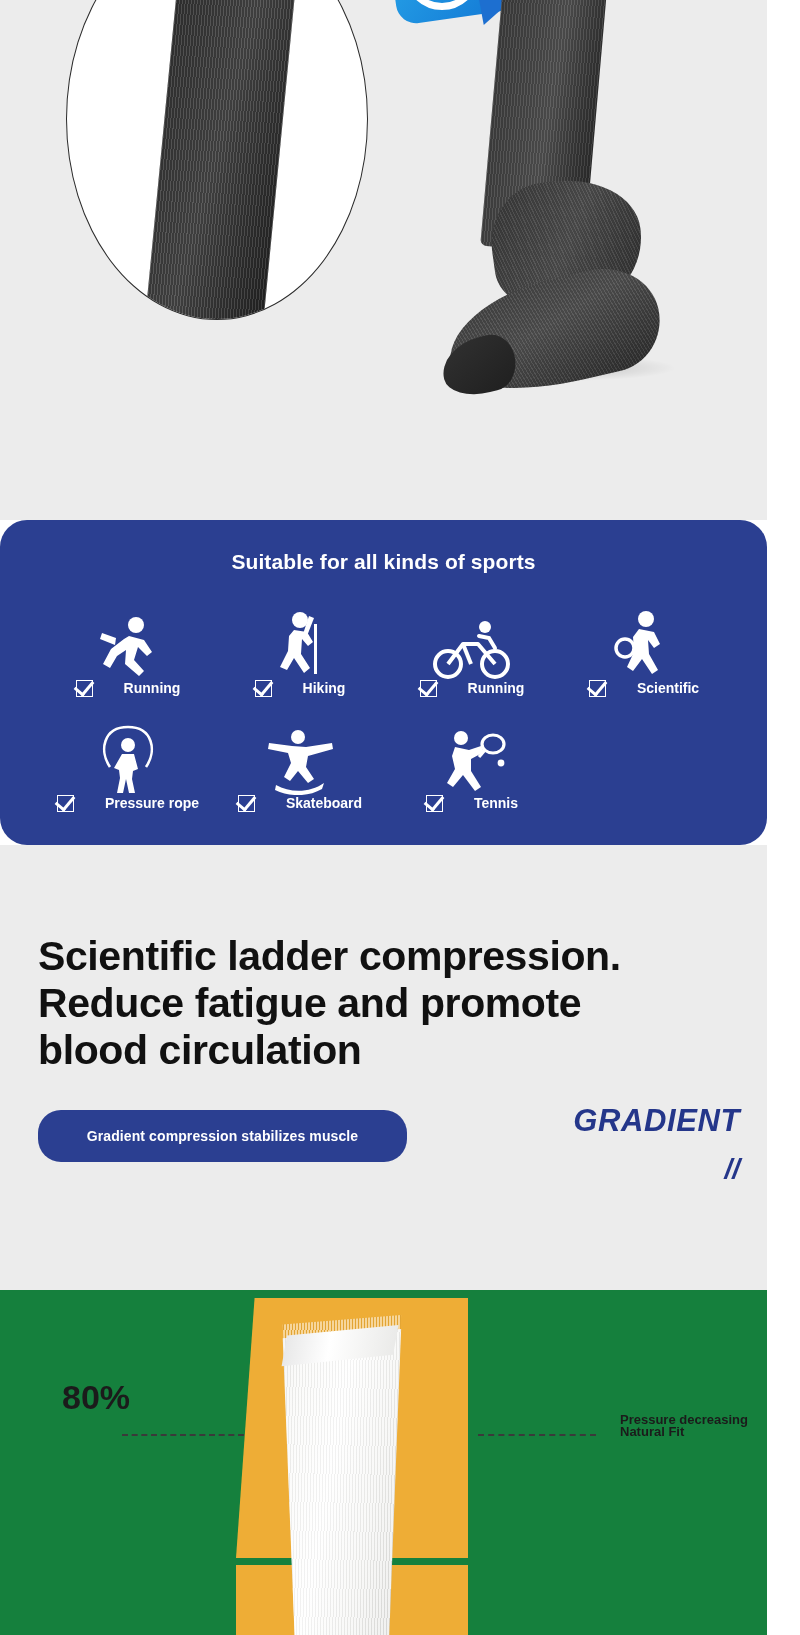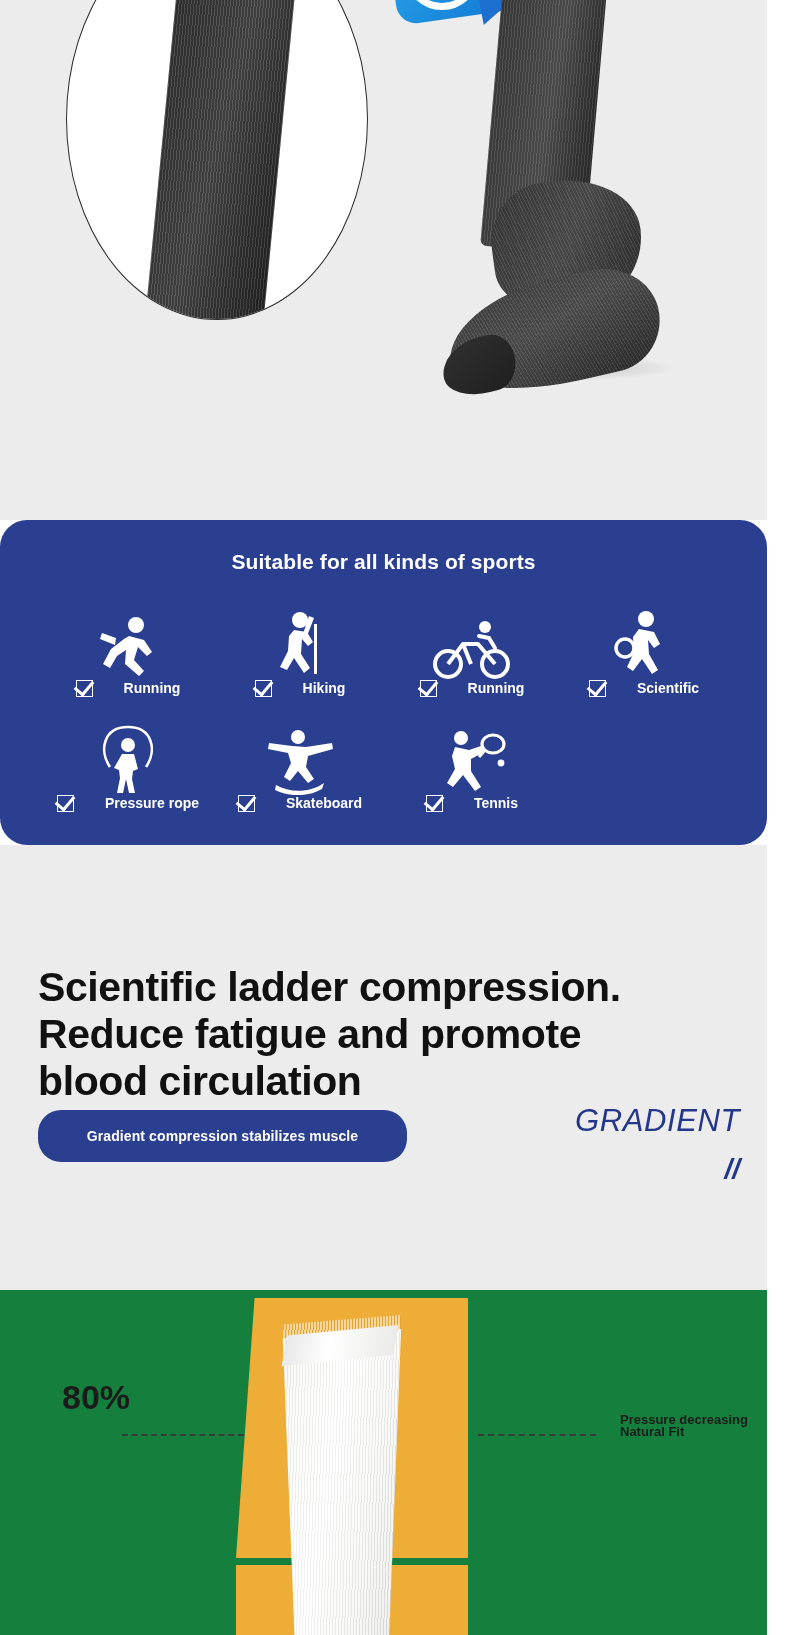--- a/index.html
+++ b/index.html
@@ -68,26 +68,26 @@
   .cap{position:absolute;left:0;right:0;top:72px;
     display:flex;align-items:center;justify-content:center;gap:3px;}
   .cbx{position:relative;width:15px;height:15px;border:1.5px solid #ffffff;flex:0 0 auto;}
   .cbx:after{content:"";position:absolute;left:1px;top:-4px;width:9px;height:15px;
     border:solid #ffffff;border-width:0 3.5px 3.5px 0;transform:rotate(40deg);}
   .cap-txt{color:#ffffff;font-size:14px;font-weight:bold;line-height:13px;padding-left:28px;}
 
   
   .head-sec{position:absolute;left:0;top:845px;width:767px;height:445px;background:#ececec;}
   .headline{position:absolute;left:38px;top:88px;width:640px;
-    color:#111111;font-size:41px;font-weight:bold;line-height:47px;letter-spacing:-.4px;margin-top:31px;}
+    color:#111111;font-size:41px;font-weight:bold;line-height:47px;letter-spacing:-.4px;}
   .pill{position:absolute;left:38px;top:265px;width:369px;height:52px;
     background:#2b3f91;border-radius:23px;display:flex;align-items:center;justify-content:center;}
   .pill span{color:#ffffff;font-size:14px;font-weight:bold;letter-spacing:.1px;}
   .gradient-word{position:absolute;left:470px;top:258px;width:270px;text-align:right;
-    color:#24368a;font-size:31px;font-weight:normal;font-style:italic;letter-spacing:.6px;}
+    color:#24368a;font-size:31px;font-weight:bold;font-style:italic;letter-spacing:.6px;}
   .gradient-slash{position:absolute;left:470px;top:308px;width:270px;text-align:right;
     color:#24368a;font-size:28px;font-weight:bold;font-style:italic;padding-right:62px;}
 
   
   .diag{position:absolute;left:0;top:1290px;width:767px;height:345px;background:#15803d;overflow:hidden;}
   .trap{position:absolute;left:236px;top:8px;width:232px;height:260px;background:#eead36;
     clip-path:polygon(8% 0,100% 0,100% 100%,0 100%);}
   .trap2{position:absolute;left:236px;top:275px;width:232px;height:70px;background:#eead36;
     clip-path:polygon(0 0,100% 0,100% 100%,0 100%);}
   .leg-sock{position:absolute;left:262px;top:25px;width:148px;height:320px;}

